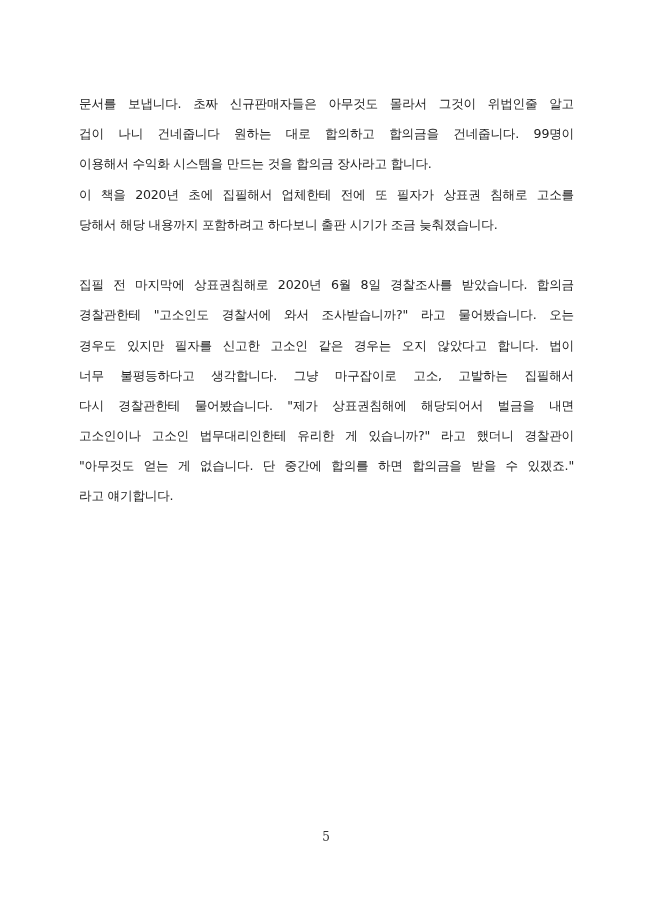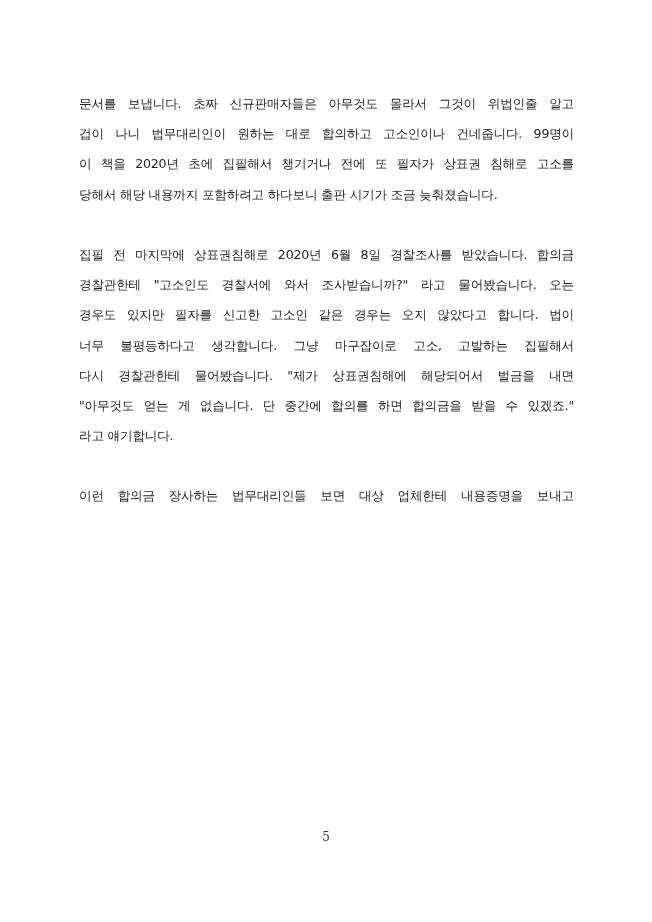--- a/index.html
+++ b/index.html
@@ -54,35 +54,36 @@
     color: #333333;
   }
 </style>
 </head>
 <body>
 
 <div class="page">
   <div class="body-text">
 
     <div class="line">문서를 보냅니다. 초짜 신규판매자들은 아무것도 몰라서 그것이 위법인줄 알고</div>
-    <div class="line">겁이 나니 법무대리인이 원하는 대로 합의하고 고소인이나 건네줍니다. 99명이</div>
+    <div class="line">겁이 나니 건네줍니다 원하는 대로 합의하고 합의금을 건네줍니다. 99명이</div>
+    <div class="line last">이용해서 수익화 시스템을 만드는 것을 합의금 장사라고 합니다.</div>
 
-    <div class="line">이 책을 2020년 초에 집필해서 챙기거나 전에 또 필자가 상표권 침해로 고소를</div>
+    <div class="line">이 책을 2020년 초에 집필해서 업체한테 전에 또 필자가 상표권 침해로 고소를</div>
     <div class="line last">당해서 해당 내용까지 포함하려고 하다보니 출판 시기가 조금 늦춰졌습니다.</div>
 
     <div class="gap"></div>
 
     <div class="line">집필 전 마지막에 상표권침해로 2020년 6월 8일 경찰조사를 받았습니다. 합의금</div>
     <div class="line">경찰관한테 "고소인도 경찰서에 와서 조사받습니까?" 라고 물어봤습니다. 오는</div>
     <div class="line">경우도 있지만 필자를 신고한 고소인 같은 경우는 오지 않았다고 합니다. 법이</div>
     <div class="line">너무 불평등하다고 생각합니다. 그냥 마구잡이로 고소, 고발하는 집필해서</div>
     <div class="line">다시 경찰관한테 물어봤습니다. "제가 상표권침해에 해당되어서 벌금을 내면</div>
+    <div class="line">고소인이나 고소인 법무대리인한테 유리한 게 있습니까?" 라고 했더니 경찰관이</div>
     <div class="line">"아무것도 얻는 게 없습니다. 단 중간에 합의를 하면 합의금을 받을 수 있겠죠."</div>
     <div class="line last">라고 얘기합니다.</div>
 
     <div class="gap"></div>
 
-    <div class="line">이런 합의금 장사하는 법무대리인들 보면 대상 업체한테 내용증명을 보내고</div>
 
   </div>
 
   <div class="page-number">5</div>
 </div>
 
 </body></html>

